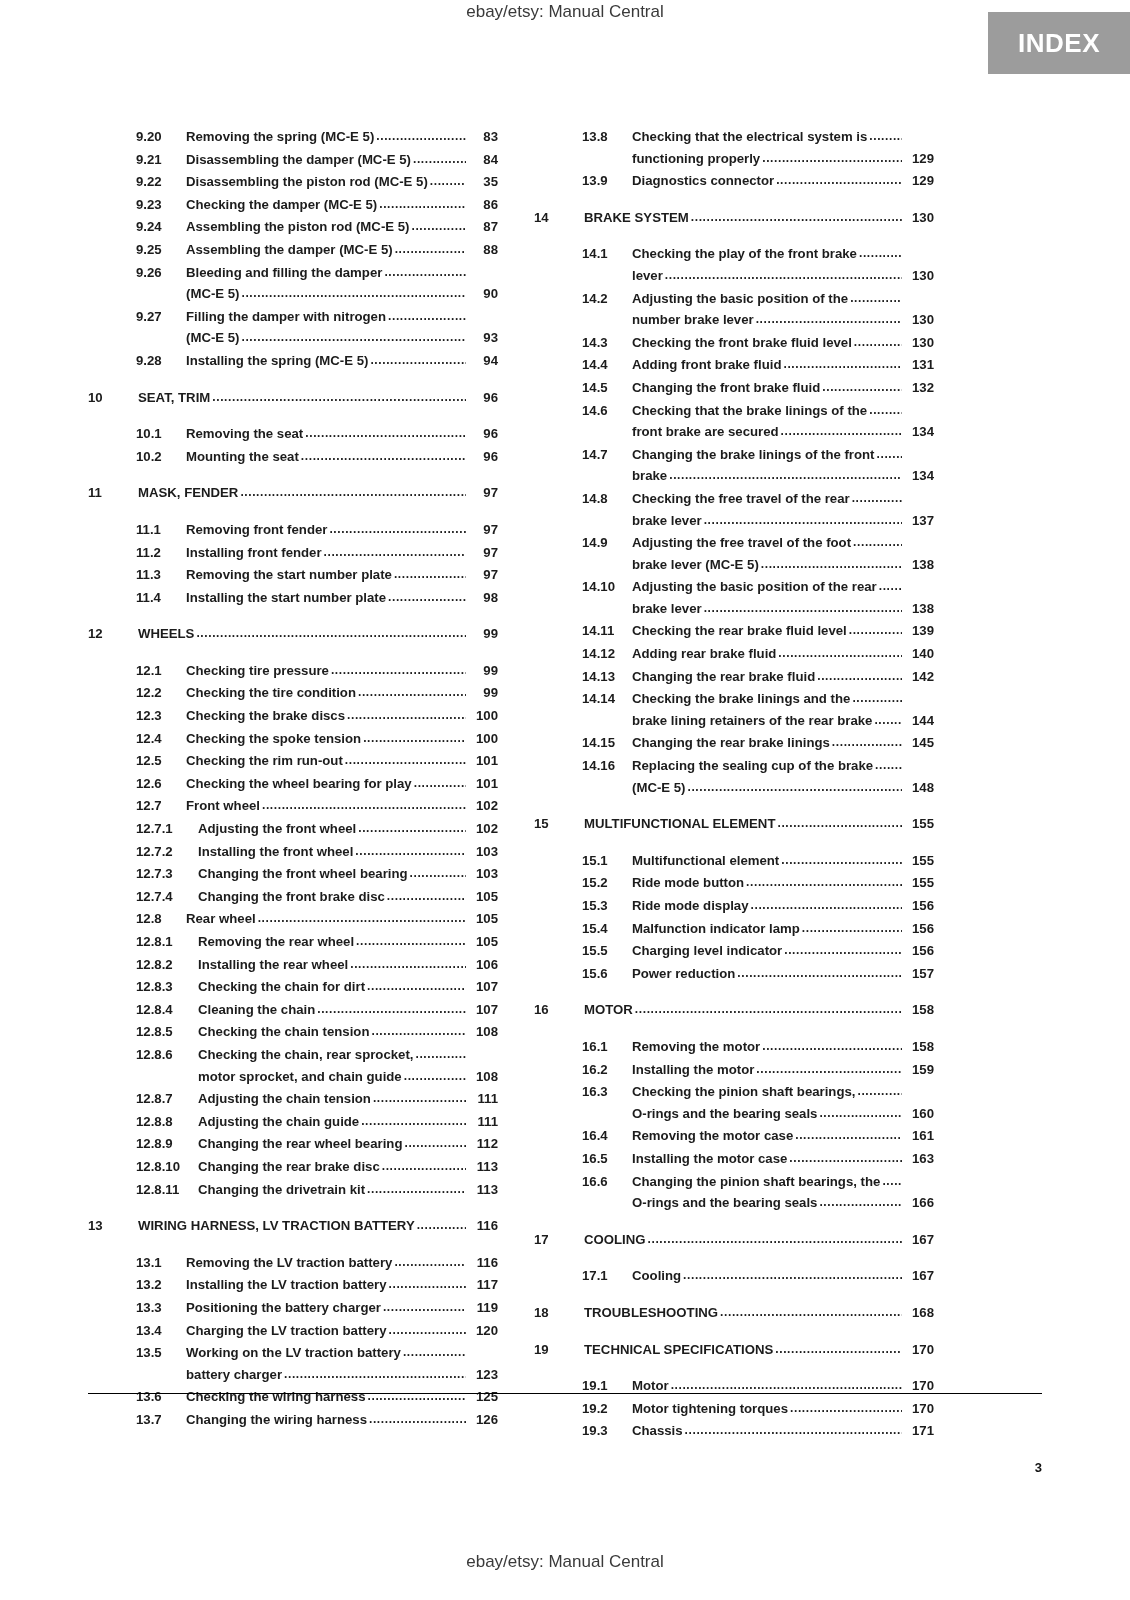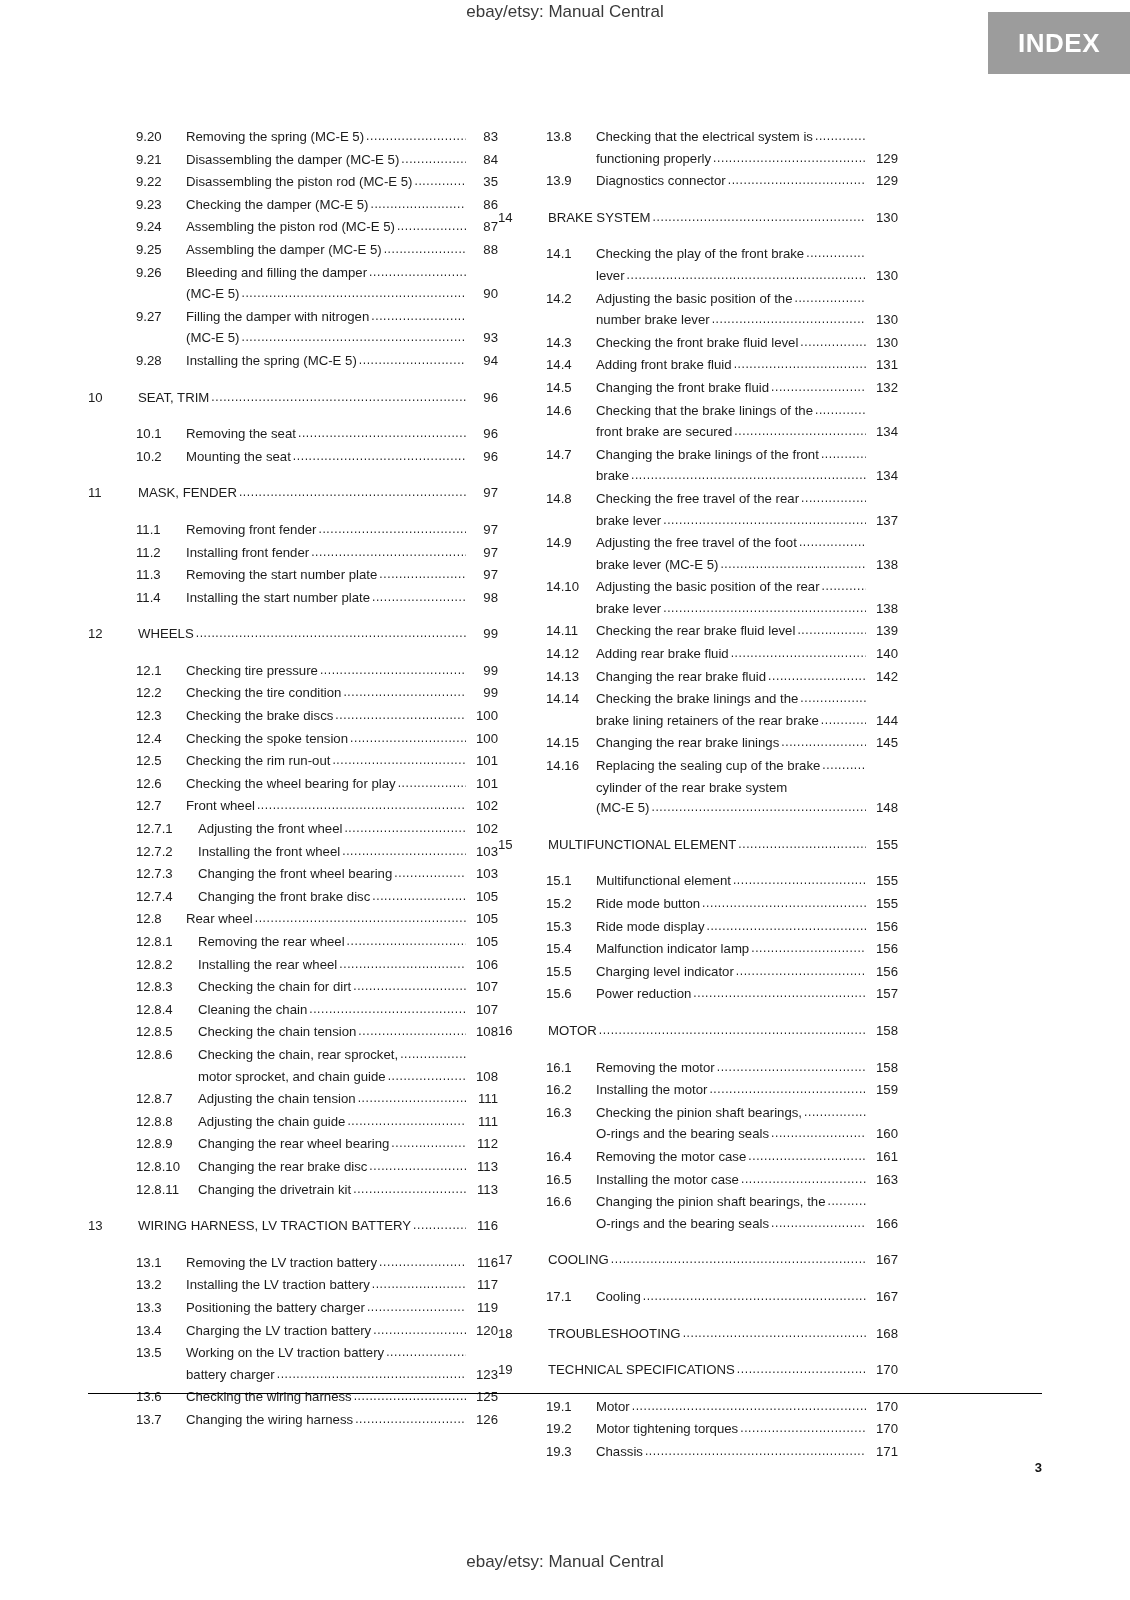--- a/index.html
+++ b/index.html
@@ -48,20 +48,22 @@
     font-weight: bold;
     letter-spacing: 0.5px;
   }
 
   .page-body {
     position: absolute;
     top: 126px;
     left: 88px;
     width: 954px;
     display: flex;
+    gap: 36px;
+    font-weight: bold;
   }
   .col {
     width: 410px;
   }
   .col.right { width: 400px; }
 
   .toc-line {
     display: flex;
     align-items: baseline;
     font-size: 13.2px;
@@ -622,26 +624,20 @@
         <span class="pg">145</span>
       </div>
       <div class="toc-line lvl2">
         <span class="num">14.16</span>
         <span class="txt">Replacing the sealing cup of the brake</span>
         <span class="dots">........................................................................................................................</span>
         <span class="pg"></span>
       </div>
       <div class="toc-line lvl2 cont">
         <span class="num"></span>
-        <span class="txt">cylinder of the rear brake system</span>
-        <span class="dots"></span>
-        <span class="pg"></span>
-      </div>
-      <div class="toc-line lvl2 cont">
-        <span class="num"></span>
         <span class="txt">(MC-E 5)</span>
         <span class="dots">........................................................................................................................</span>
         <span class="pg">148</span>
       </div>
       <div class="gap"></div>
       <div class="toc-line lvl1">
         <span class="num">15</span>
         <span class="txt">MULTIFUNCTIONAL ELEMENT </span>
         <span class="dots">........................................................................................................................</span>
         <span class="pg">155</span>

